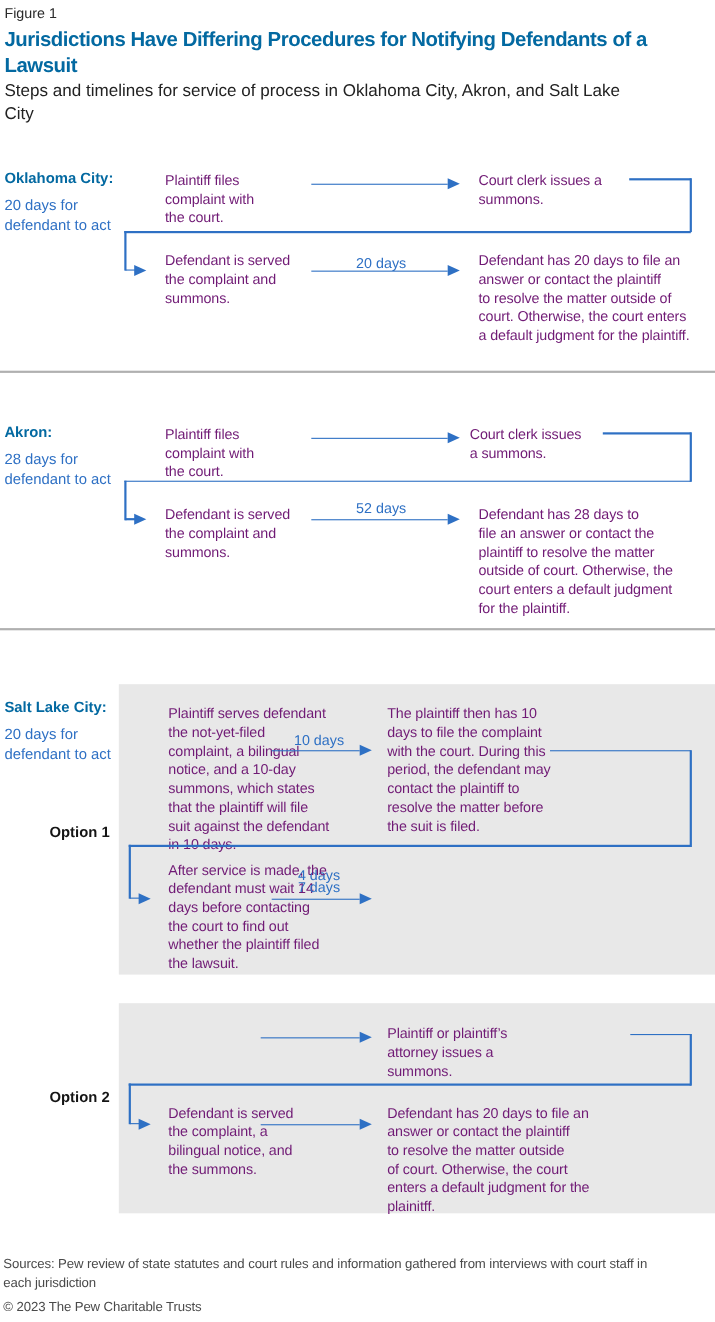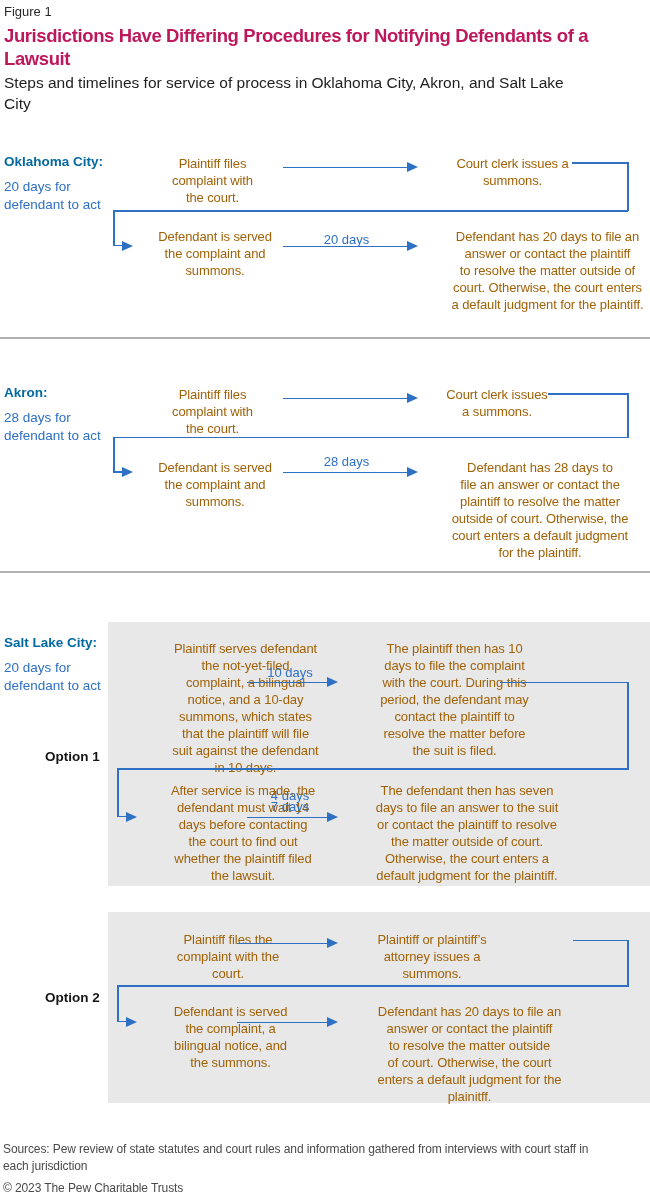--- a/index.html
+++ b/index.html
@@ -4,27 +4,27 @@
 <style>
   :root{
     --accent:#2E70C4;
     --panel:#E8E8E8;
     --divider:#B0B0B0;
   }
   html,body{margin:0;padding:0;background:#fff;}
   .page{position:relative;width:650px;height:1202px;background:#fff;overflow:hidden;
         font-family:"Liberation Sans",sans-serif;color:#333;}
   .figlabel{position:absolute;font-size:13px;color:#2a2a2a;}
-  .title{position:absolute;font-size:18.5px;line-height:23px;font-weight:bold;color:#be185d;
+  .title{position:absolute;font-size:18.5px;line-height:23px;font-weight:bold;color:#0369a1;
          letter-spacing:-0.4px;white-space:pre-line;}
   .subtitle{position:absolute;font-size:15.5px;line-height:21px;color:#222;white-space:pre-line;}
   .city{position:absolute;font-size:13.5px;font-weight:bold;color:#0369a1;}
   .deadline{position:absolute;font-size:13.5px;line-height:17.5px;color:var(--accent);white-space:pre-line;}
   .opt{position:absolute;font-size:13.5px;font-weight:bold;color:#151515;}
-  .step{position:absolute;font-size:13px;line-height:17px;color:#a16207;white-space:pre-line;letter-spacing:-0.1px;text-align:center;}
+  .step{position:absolute;font-size:13px;line-height:17px;color:#701a75;white-space:pre-line;letter-spacing:-0.1px;}
   .alabel{position:absolute;font-size:13px;color:var(--accent);text-align:center;}
   .hline{position:absolute;height:1.5px;background:var(--accent);}
   .vline{position:absolute;width:1.5px;background:var(--accent);}
   .tri{position:absolute;width:0;height:0;border-top:5px solid transparent;
        border-bottom:5px solid transparent;border-left:11px solid var(--accent);}
   .panel{position:absolute;background:var(--panel);}
   .divider{position:absolute;left:0;width:650px;height:2px;background:var(--divider);}
   .footer{position:absolute;font-size:12px;line-height:17px;color:#4a4a4a;letter-spacing:-0.1px;white-space:pre-line;}
 </style>
 </head>
@@ -86,21 +86,21 @@
   <div class="hline" style="left:548px;top:393px;width:80px;"></div>
   <div class="vline" style="left:627px;top:393px;height:45px;"></div>
   <div class="hline" style="left:113px;top:436.5px;width:515px;"></div>
   <div class="vline" style="left:113px;top:436.5px;height:36px;"></div>
   <div class="hline" style="left:114px;top:471px;width:9px;"></div>
   <div class="tri" style="left:122px;top:467px;"></div>
 
   <div class="step" style="left:150px;top:459px;width:130px;">Defendant is served
 the complaint and
 summons.</div>
-  <div class="alabel" style="left:283px;top:454px;width:127px;">28 days</div>
+  <div class="alabel" style="left:283px;top:454px;width:127px;">52 days</div>
   <div class="hline" style="left:283px;top:471.5px;width:124px;"></div>
   <div class="tri" style="left:407px;top:467px;"></div>
   <div class="step" style="left:435px;top:459px;width:210px;">Defendant has 28 days to
 file an answer or contact the
 plaintiff to resolve the matter
 outside of court. Otherwise, the
 court enters a default judgment
 for the plaintiff.</div>
 
   <div class="divider" style="top:571px;"></div>
@@ -140,33 +140,24 @@
 
   <div class="step" style="left:153px;top:782px;width:180px;">After service is made, the
 defendant must wait 14
 days before contacting
 the court to find out
 whether the plaintiff filed
 the lawsuit.</div>
   <div class="alabel" style="left:235px;top:799px;width:110px;">7 days</div>
   <div class="hline" style="left:247px;top:816.5px;width:80px;"></div>
   <div class="tri" style="left:327px;top:812px;"></div>
-  <div class="step" style="left:352px;top:782px;width:230px;">The defendant then has seven
-days to file an answer to the suit
-or contact the plaintiff to resolve
-the matter outside of court.
-Otherwise, the court enters a
-default judgment for the plaintiff.</div>
 
   <div class="panel" style="left:108px;top:912px;width:542px;height:191px;"></div>
   <div class="opt" style="left:45px;top:990px;">Option 2</div>
 
-  <div class="step" style="left:153px;top:931px;width:150px;">Plaintiff files the
-complaint with the
-court.</div>
   <div class="hline" style="left:237px;top:942.5px;width:90px;"></div>
   <div class="tri" style="left:327px;top:938px;"></div>
   <div class="step" style="left:352px;top:931px;width:160px;">Plaintiff or plaintiff’s
 attorney issues a
 summons.</div>
 
   <div class="hline" style="left:573px;top:939.5px;width:55px;"></div>
   <div class="vline" style="left:627px;top:939.5px;height:47px;"></div>
   <div class="hline" style="left:117px;top:985px;width:511px;"></div>
   <div class="vline" style="left:117px;top:985px;height:37px;"></div>

